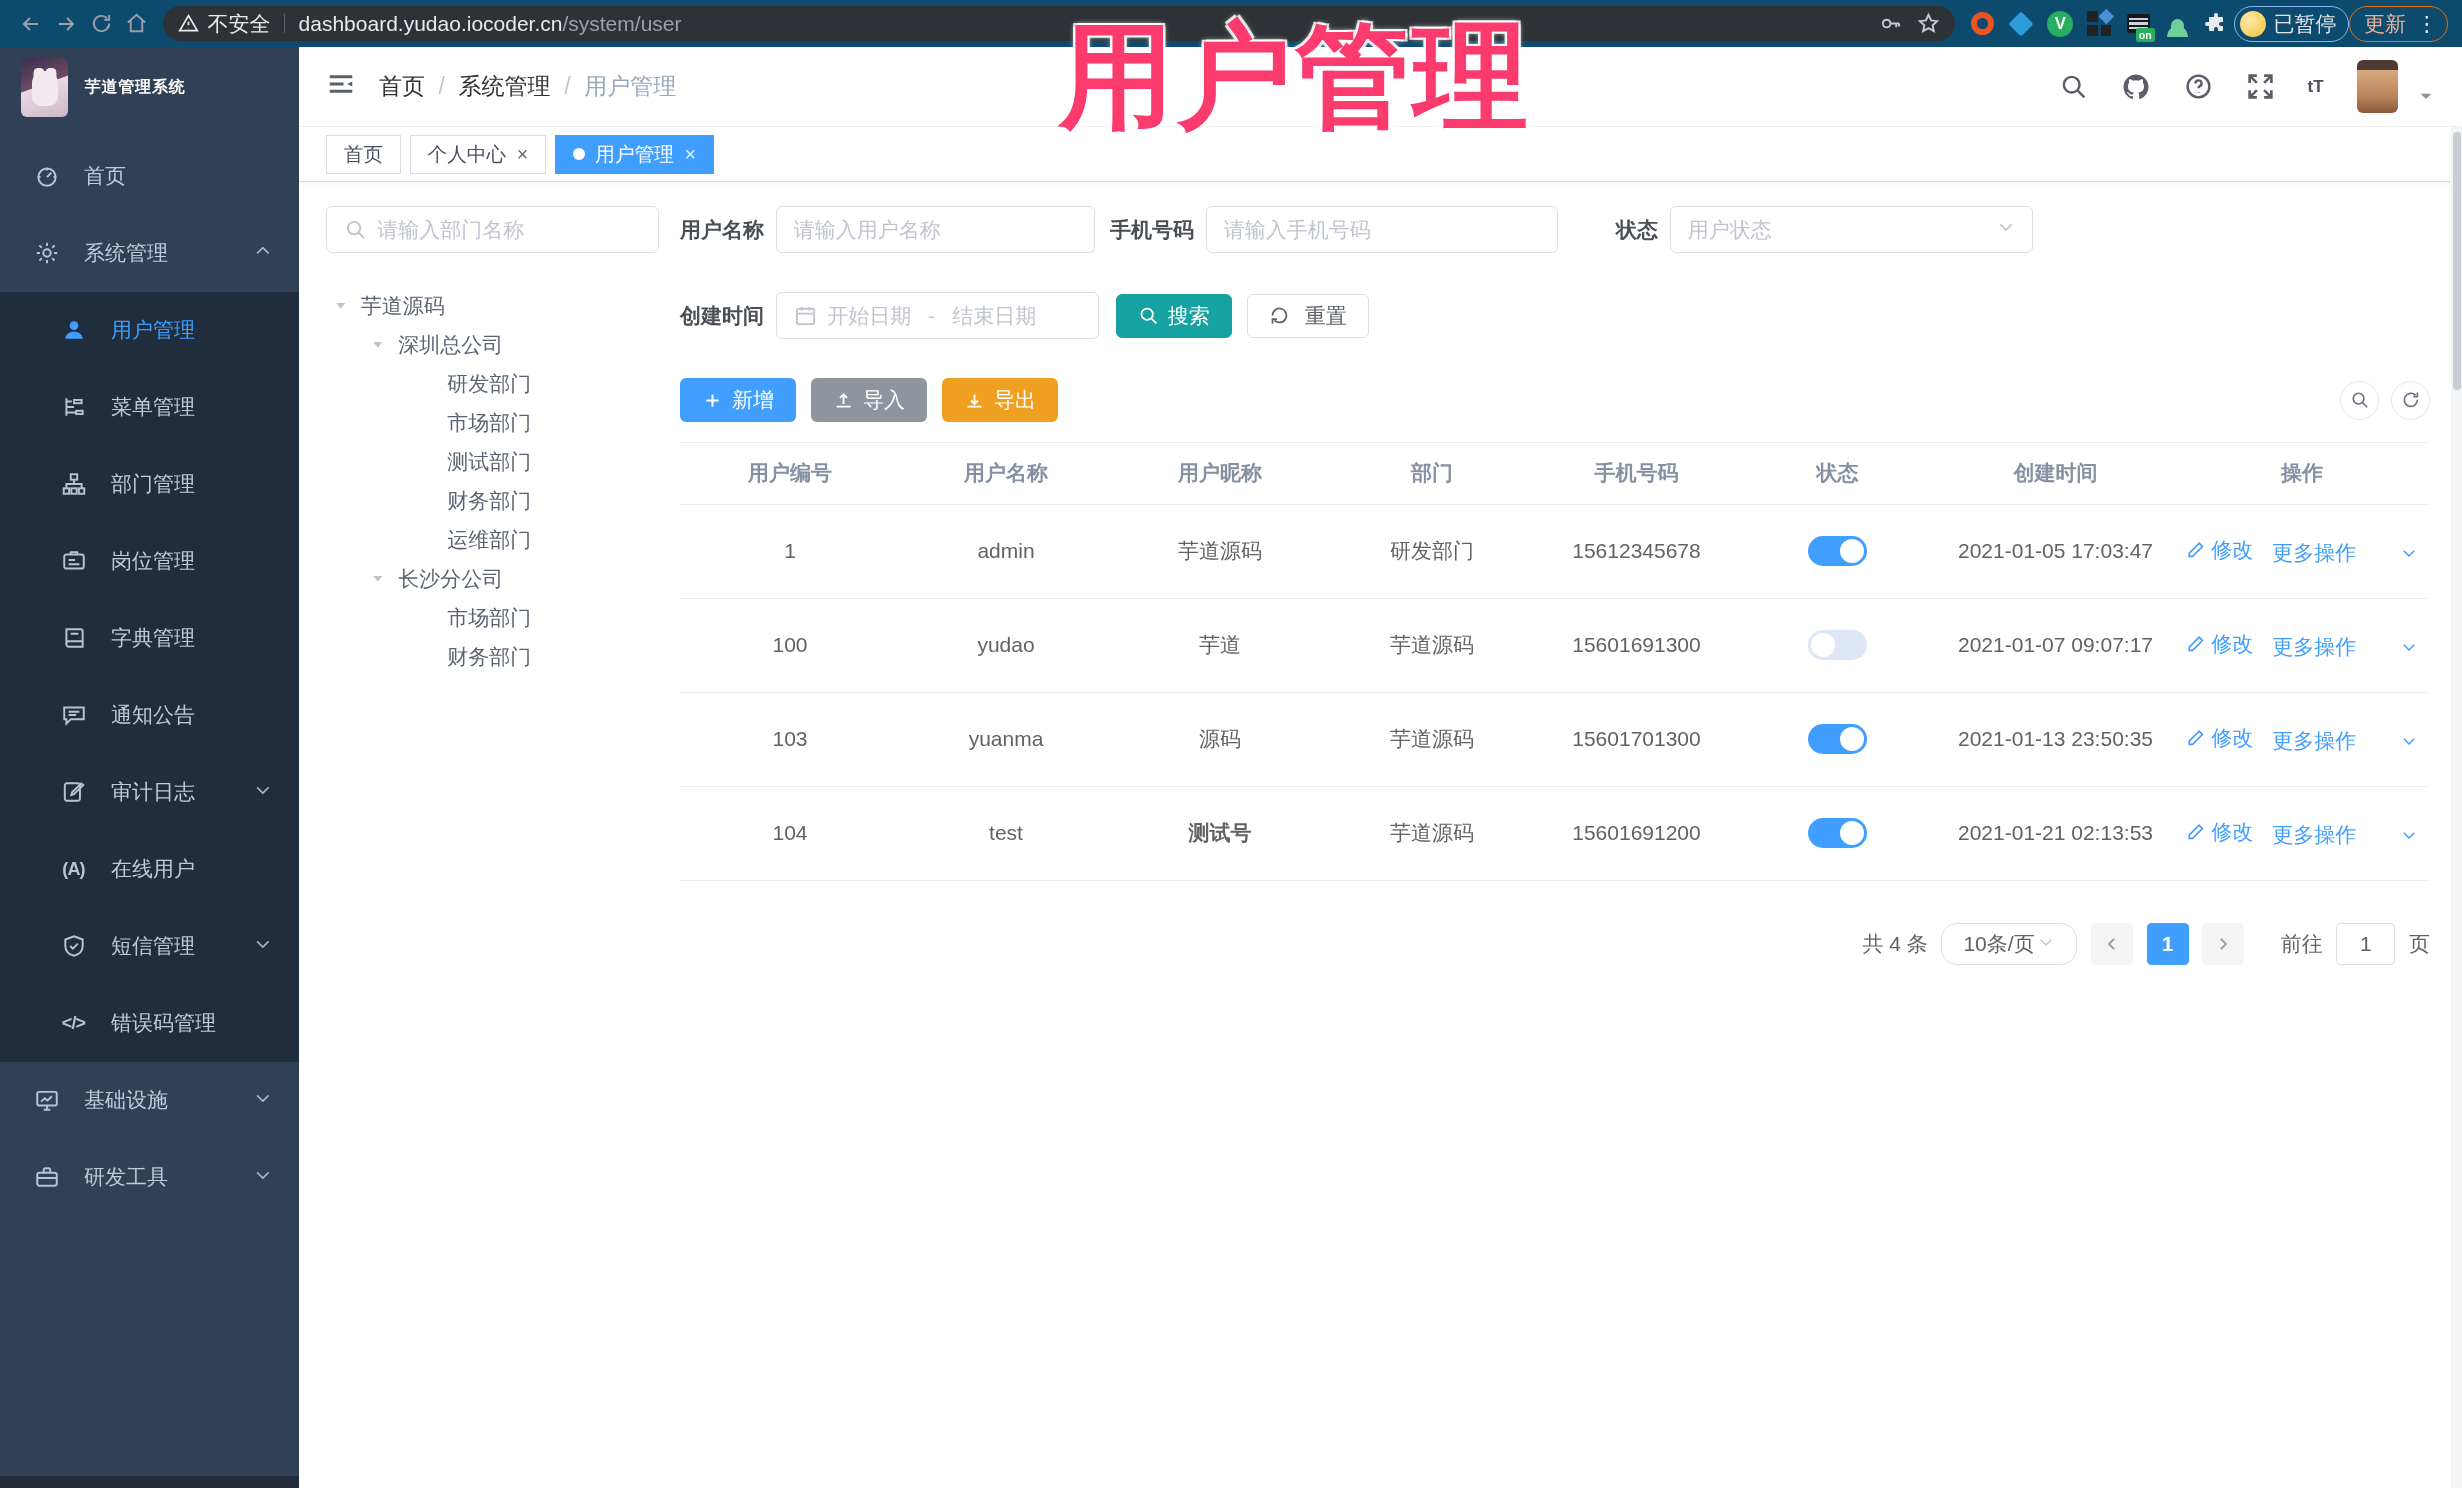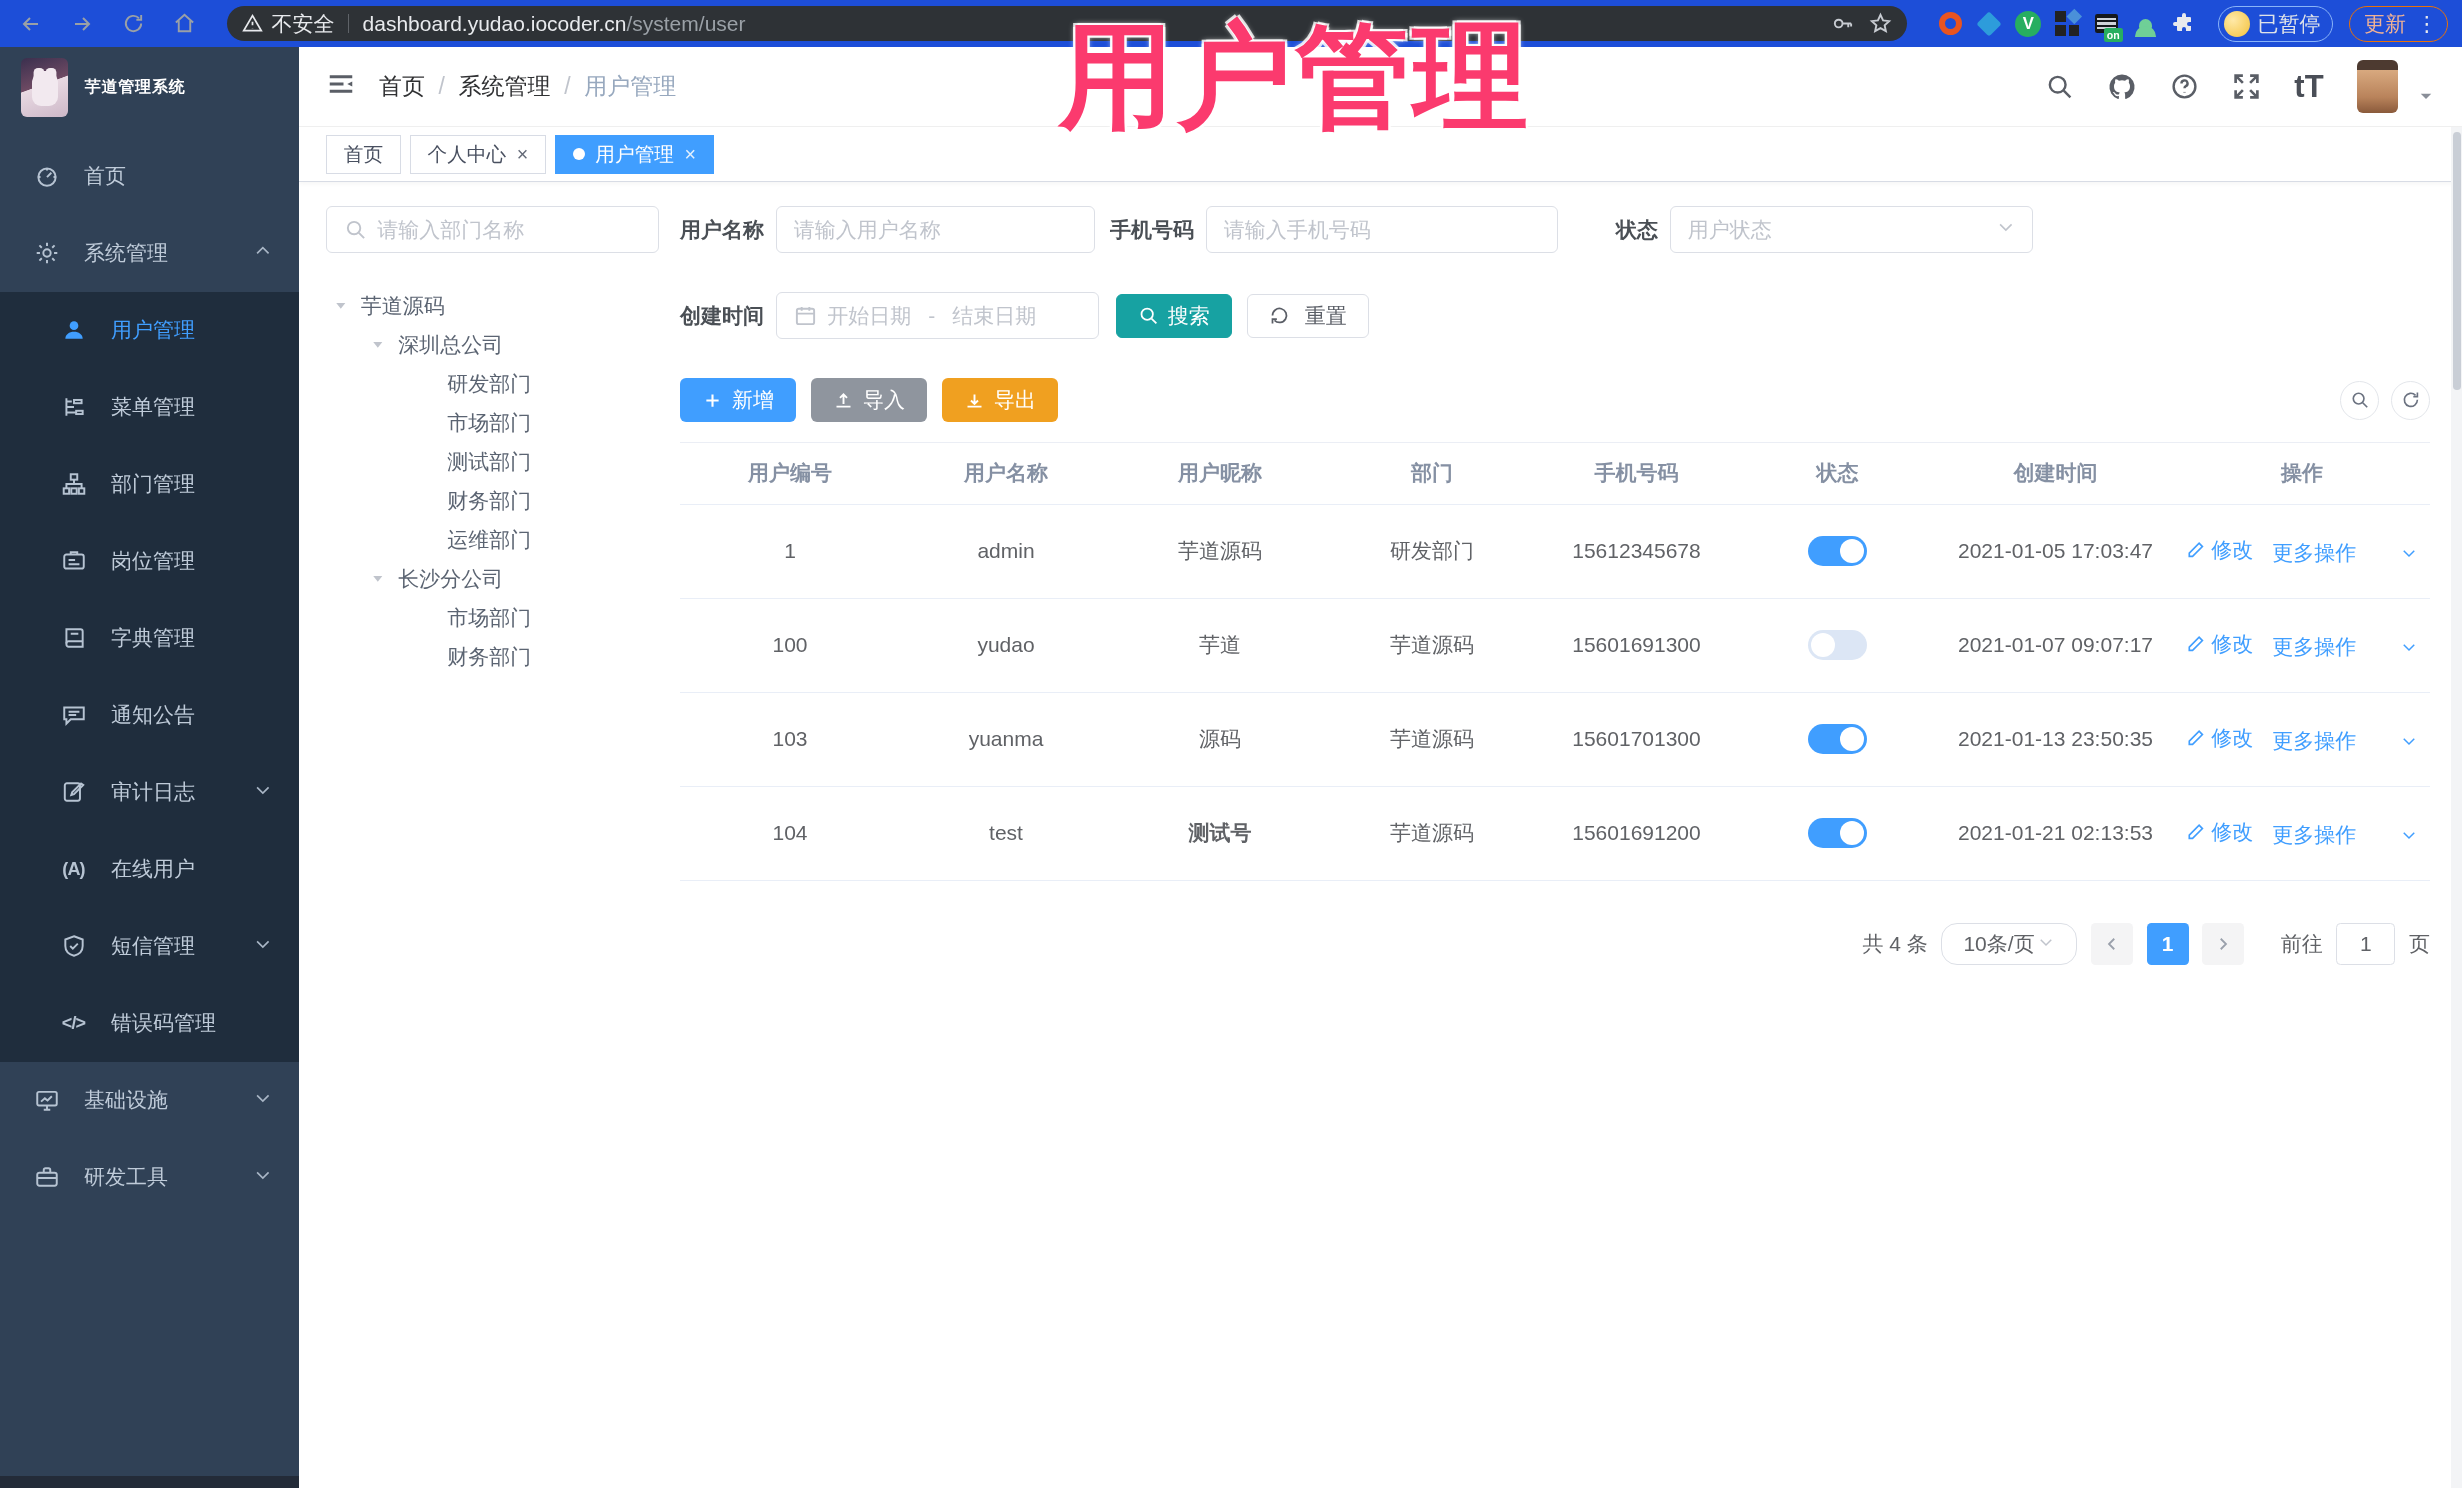--- a/index.html
+++ b/index.html
@@ -1,21 +1,21 @@
 <!DOCTYPE html>
 <html style="font-size:12px"><head>
 <meta charset="utf-8">
 <style>
   * { margin:0; padding:0; box-sizing:border-box; }
   html,body { width:2462px; height:1488px; overflow:hidden; }
   body { font-family:"Liberation Sans","DejaVu Sans",sans-serif; font-size:21px; color:#606266; background:#fff; }
   .screen { position:relative; width:2462px; height:1488px; overflow:hidden; }
 
   
-  .browser { height:47px; background:#1d4ed8; display:flex; align-items:center; padding:0 13.6px; gap:16px; }
+  .browser { height:47px; background:#0c4a6e; display:flex; align-items:center; padding:0 13.6px; gap:0; }
   .bnav { width:35px; height:35px; display:flex; align-items:center; justify-content:center; color:#9aa0a6; border-radius:50%; flex:0 0 auto; }
   .urlpill { flex:1 1 auto; height:35px; background:#2e3236; border-radius:17.4px; display:flex; align-items:center; padding:0 15px; margin:0 9px; color:#e8eaed; min-width:0; }
   .urlpill .sep { width:0.8px; height:19.7px; background:#5f6368; margin:0 13.6px; }
   .host { color:#e8eaed; } .path { color:#9aa0a6; }
   .pill-right { margin-left:auto; display:flex; align-items:center; gap:15px; color:#c7cbd1; }
   .extrow { display:flex; align-items:center; gap:12px; margin:0 4.5px; flex:0 0 auto; }
   .ext { width:27px; height:27px; display:flex; align-items:center; justify-content:center; position:relative; }
   .profilepill { display:flex; align-items:center; gap:7.6px; border:1.5px solid #8ab4f8; border-radius:18px; padding:3px 12px 3px 4.5px; color:#dfe3e8; flex:0 0 auto; }
   .face { width:26px; height:26px; border-radius:50%; background:radial-gradient(circle at 35% 35%, #ffe9a8, #f3c13a); }
   .updatepill { display:flex; align-items:center; gap:10.6px; border:1.5px solid #e8710a; border-radius:18px; padding:3px 9px 3px 13.6px; color:#f4d7c3; flex:0 0 auto; }
@@ -40,21 +40,21 @@
   .txt-icon { font-size:18px; font-weight:700; letter-spacing:-0.8px; }
 
   .main { flex:1; display:flex; flex-direction:column; min-width:0; background:#fff; }
   .topbar { height:80px; display:flex; align-items:center; padding:0 27px; border-bottom:0.8px solid #f0f0f0; }
   .hamb { color:#5a5e66; margin-right:23px; }
   .crumbs { display:flex; align-items:center; gap:13.6px; font-size:23px; }
   .crumb { color:#303133; font-weight:500; }
   .crumb.last { color:#97a8be; font-weight:400; }
   .crumb-sep { color:#c0c4cc; }
   .top-icons { margin-left:auto; display:flex; align-items:center; gap:33px; color:#5a5e66; }
-  .tT { font-weight:700; font-size:31px; color:#4a4e57; }
+  .tT { font-weight:700; font-size:17px; color:#4a4e57; }
   .avatar { width:41px; height:53px; border-radius:6px; background:linear-gradient(180deg,#4d3a30 0%, #4d3a30 18%, #d8a97f 19%, #b9835b 70%, #8a5a3b 100%); }
   .avatar-caret { color:#8a8f99; margin-left:-13.6px; margin-top:23px; }
 
   .tabbar { height:55px; display:flex; align-items:center; gap:9px; padding:0 27px; border-bottom:0.8px solid #d8dce5; box-shadow:0 1.5px 4.5px rgba(0,0,0,.04); }
   .tab { height:39px; display:flex; align-items:center; gap:10.6px; padding:0 16.7px; border:0.8px solid #d8dce5; color:#495060; background:#fff; font-size:19.7px; cursor:pointer; }
   .tab .dot { width:12px; height:12px; border-radius:50%; background:#fff; display:none; }
   .tab.active { background:#409eff; border-color:#409eff; color:#fff; }
   .tab.active .dot { display:block; }
   .tab .x { font-size:19.7px; opacity:.85; }
 

